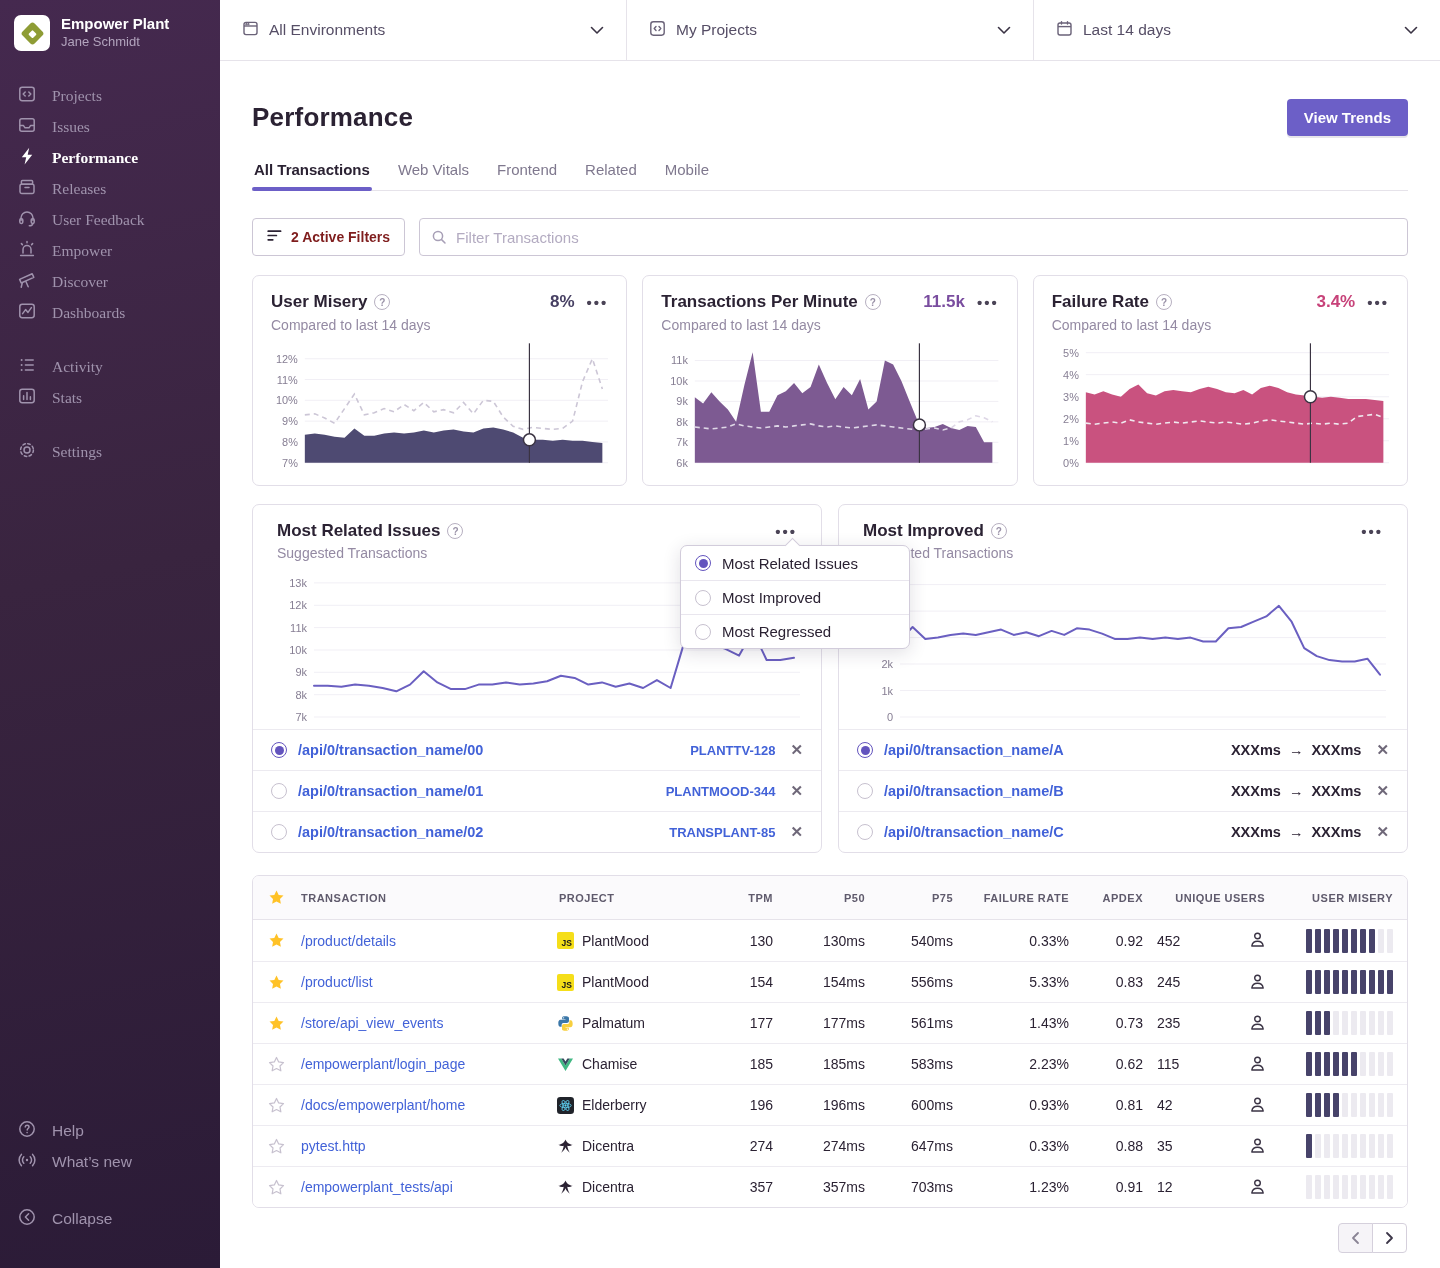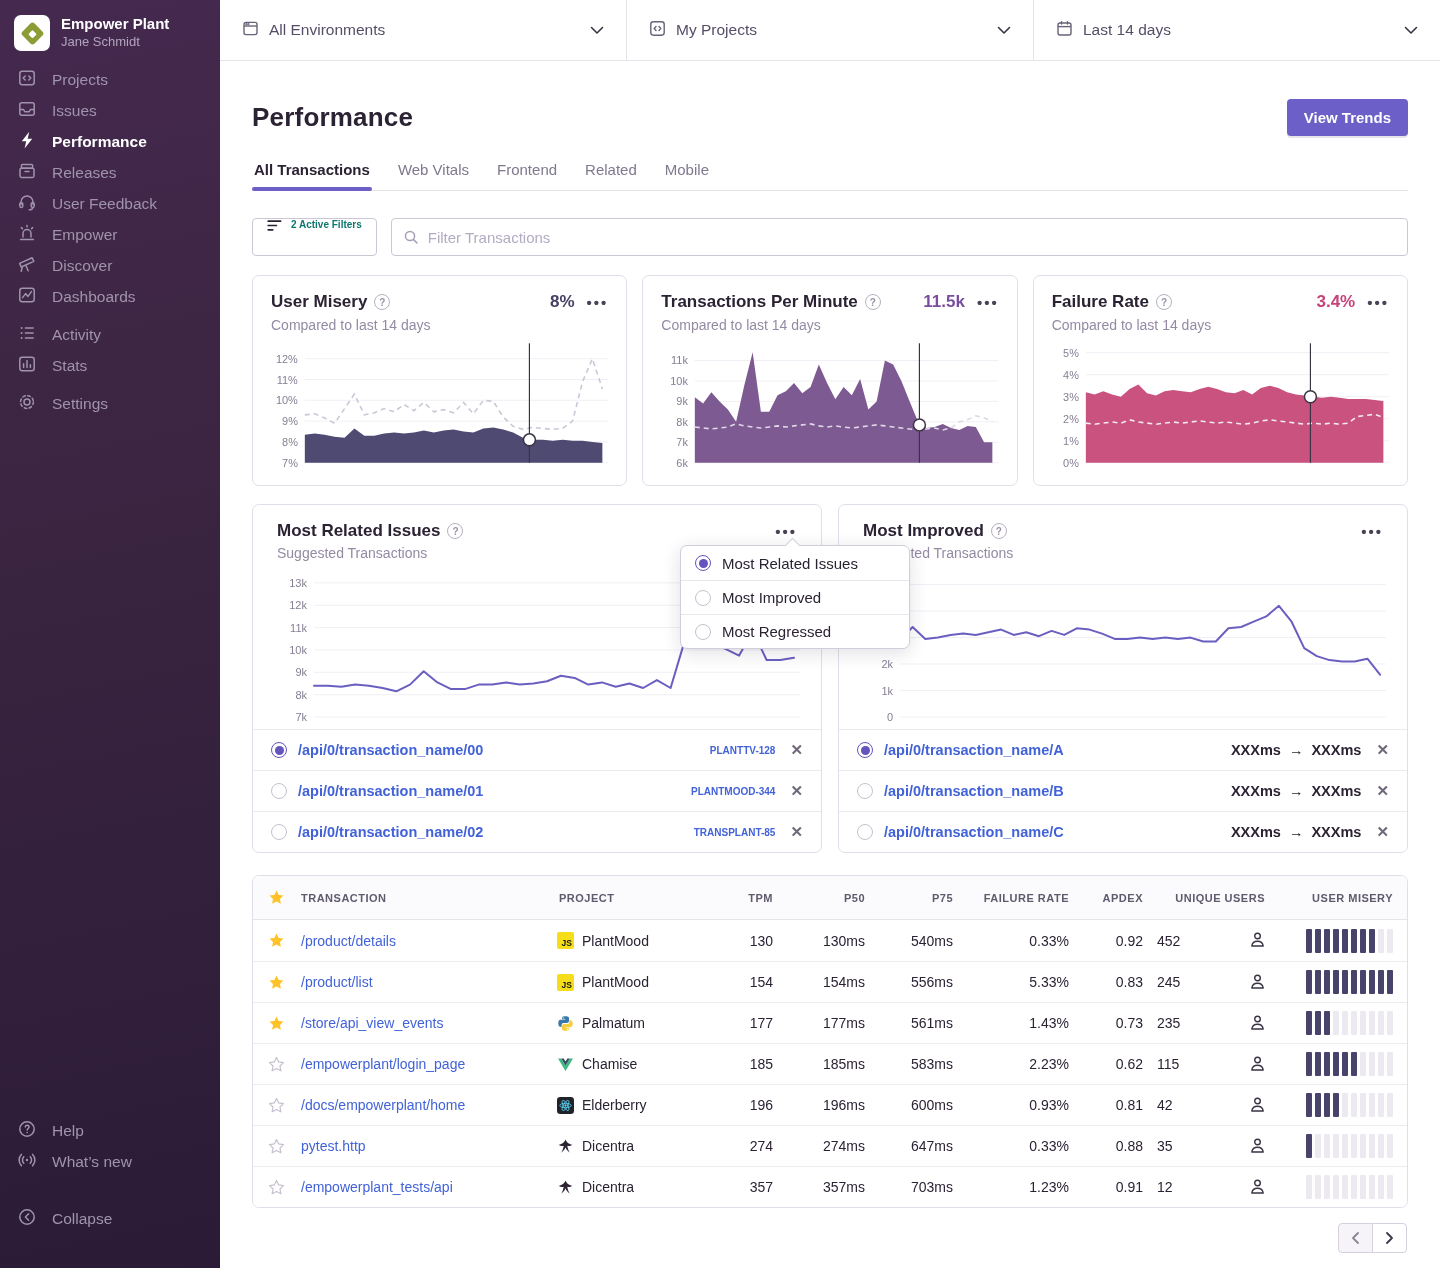--- a/index.html
+++ b/index.html
@@ -7,21 +7,21 @@
   body { display:flex; font-family:"Liberation Sans", sans-serif; background:#fff; color:#2b2233; }
 
   
   .sidebar { width:220px; flex:0 0 220px; height:1268px; background:linear-gradient(168deg,#45294f 0%,#39243f 45%,#2b1b37 100%); display:flex; flex-direction:column; }
   .org { display:flex; align-items:center; gap:11px; padding:15px 14px 6px 14px; }
   .org-logo { width:36px; height:36px; background:#fff; border-radius:7px; display:flex; align-items:center; justify-content:center; flex:0 0 36px; }
   .org-diamond { width:17px; height:17px; background:#8e9c35; border-radius:3px; transform:rotate(45deg); display:flex; align-items:center; justify-content:center; }
   .org-diamond i { width:6px; height:6px; background:#fff; border-radius:1px; display:block; }
   .org-name { font-size:15px; font-weight:bold; color:#fff; line-height:1.25; }
   .org-user { font-size:13px; color:#b2a4bd; line-height:1.3; }
-  .nav-group { margin-top:7px; }
+  .nav-group { margin-top:23px;font-family:Liberation Serif, serif; }
   .nav-item { height:31px; display:flex; align-items:center; gap:15px; padding:0 17px; font-size:15.5px; color:#a093ad; cursor:pointer; }
   .nav-item.active { color:#ffffff; font-weight:bold; }
   .nav-item svg { flex:0 0 20px; }
   .side-footer { margin-top:auto; padding-bottom:34px; }
   .side-footer .gap { height:26px; }
 
   
   .main { flex:1; display:flex; flex-direction:column; min-width:0; }
   .topbar { height:61px; border-bottom:1px solid #e6e3ea; display:flex; align-items:stretch; flex:0 0 61px; }
   .tb-group { flex:1; display:flex; align-items:center; gap:10px; padding:0 22px; font-size:15.5px; color:#564e66; cursor:pointer; }
@@ -32,21 +32,21 @@
   .header-row { margin-top:38px; display:flex; align-items:center; }
   .page-title { font-size:26px; font-weight:bold; color:#2b2233; letter-spacing:.2px; }
   .btn-primary { margin-left:auto; background:#6c5fc7; color:#fff; font-size:15px; font-weight:bold; border:0; border-radius:4px; padding:10px 17px; cursor:pointer; box-shadow:0 2px 0 rgba(50,40,80,.12); }
 
   .tabs { margin-top:25px; display:flex; gap:24px; border-bottom:1px solid #e6e3ea; }
   .tab { font-size:15px; color:#7f788e; padding:0 2px 12px 2px; cursor:pointer; position:relative; }
   .tab.active { color:#2b2233; font-weight:bold; }
   .tab.active::after { content:""; position:absolute; left:0; right:0; bottom:-1px; height:4px; border-radius:2px; background:#6c5fc7; }
 
   .filter-row { margin-top:27px; display:flex; gap:14px; height:38px; }
-  .btn-filters { display:flex; align-items:flex-start; gap:9px; border:1px solid #ccc6d5; border-radius:4px; background:#fff; padding:0 14px; font-size:10px; font-weight:bold; color:#0f766e; cursor:pointer; }
+  .btn-filters { display:flex; align-items:center; gap:9px; border:1px solid #ccc6d5; border-radius:4px; background:#fff; padding:0 14px; font-size:14px; font-weight:bold; color:#7f1d1d; cursor:pointer; }
   .search-wrap { flex:1; position:relative; }
   .search-wrap svg { position:absolute; left:12px; top:11px; }
   .search-input { width:100%; height:38px; border:1px solid #ccc6d5; border-radius:4px; padding:0 12px 0 36px; font-size:15px; color:#2b2233; font-family:"Liberation Sans",sans-serif; }
   .search-input::placeholder { color:#b3abc1; }
 
   .metric-cards { margin-top:19px; display:grid; grid-template-columns:1fr 1fr 1fr; gap:15px; }
   .card { border:1px solid #e2dee8; border-radius:7px; background:#fff; }
   .metric-card { padding:16px 18px 10px 18px; }
   .mc-head { display:flex; align-items:center; }
   .mc-title { font-size:17px; font-weight:bold; color:#2b2233; }
@@ -55,21 +55,21 @@
   .dots-btn { margin-left:12px; color:#4a4356; font-size:15px; font-weight:bold; letter-spacing:2px; cursor:pointer; line-height:1; }
   .mc-sub { margin-top:5px; font-size:14px; color:#948aa3; }
   .mc-chart { margin-top:8px; }
 
   .chart-cards { margin-top:18px; display:grid; grid-template-columns:1fr 1fr; gap:16px; position:relative; }
   .chart-card .cc-top { padding:16px 24px 0 24px; }
   .cc-sub { margin-top:4px; font-size:14px; color:#948aa3; }
   .cc-chart { margin-top:6px; padding:0 10px 0 14px; }
   .cc-row { height:41px; border-top:1px solid #eceaf0; display:flex; align-items:center; gap:11px; padding:0 18px;font-weight:bold; }
   .cc-link { font-size:14.5px; color:#4262d8; cursor:pointer; flex:1; white-space:nowrap; overflow:hidden; text-overflow:ellipsis; }
-  .cc-tag { font-size:10px; color:#4262d8; cursor:pointer; }
+  .cc-tag { font-size:13px; color:#4262d8; cursor:pointer; }
   .cc-ms { font-size:14.5px; color:#2b2233; display:flex; align-items:center; gap:8px; }
   .x-btn { color:#6f6879; font-size:15px; cursor:pointer; margin-left:4px; }
   .radio { width:16px; height:16px; border:1.4px solid #c7c1cf; border-radius:50%; background:#fff; flex:0 0 16px; cursor:pointer; }
   .radio.checked { border-color:#6354be; display:flex; align-items:center; justify-content:center; }
   .radio.checked::after { content:""; width:9px; height:9px; border-radius:50%; background:#6354be; }
 
   .dropdown { position:absolute; left:428px; top:41px; width:230px; background:#fff; border:1px solid #d2ccdb; border-radius:7px; box-shadow:0 4px 18px rgba(42,32,62,.14); z-index:10; }
   .dropdown::before { content:""; position:absolute; top:-6px; left:106px; width:10px; height:10px; background:#fff; border-left:1px solid #d2ccdb; border-top:1px solid #d2ccdb; transform:rotate(45deg); }
   .dd-item { height:34px; display:flex; align-items:center; gap:11px; padding:0 14px; font-size:15px; color:#2b2233; cursor:pointer; }
   .dd-item + .dd-item { border-top:1px solid #e9e6ee; }

